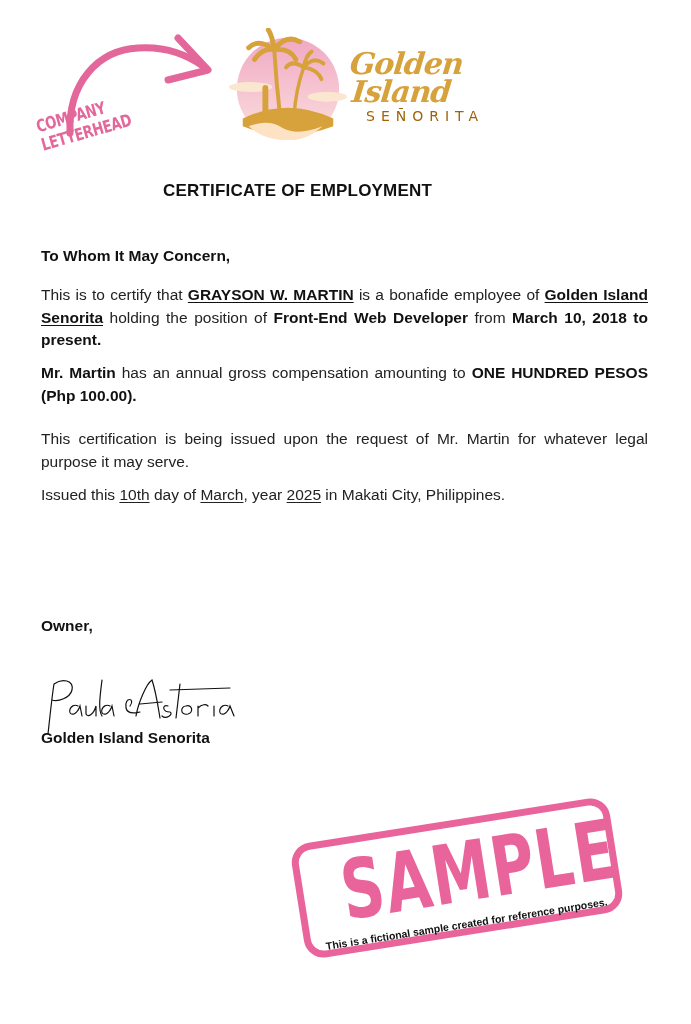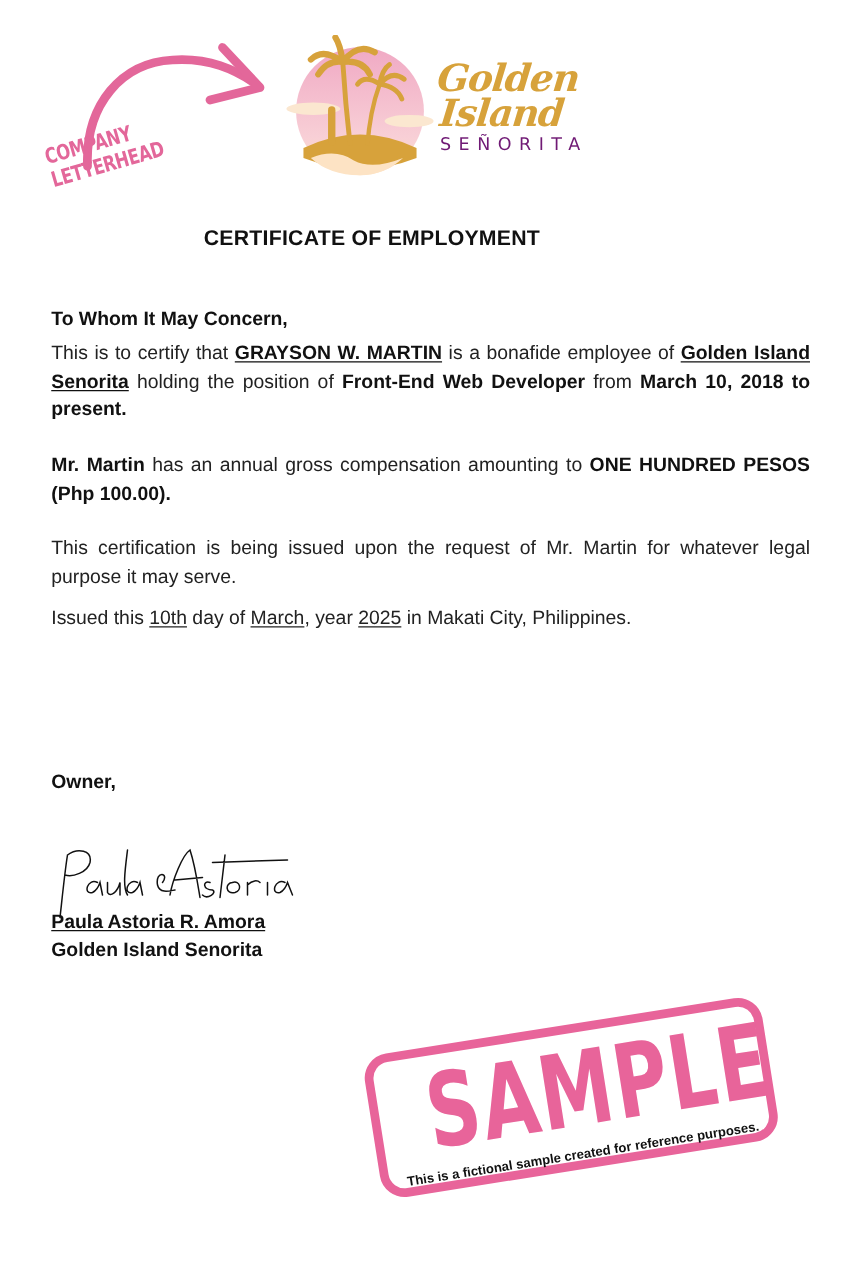--- a/index.html
+++ b/index.html
@@ -14,33 +14,33 @@
            font-size: 17px; line-height: 19px; letter-spacing: -0.5px; transform: rotate(-16deg) scaleX(0.78); }
   #annot div { white-space: nowrap; }
 
   
   #logo-emblem { left: 229px; top: 28px; width: 118px; height: 118px; }
   #logo-text { left: 350px; top: 50px; width: 130px; }
   .logo-script { font-family: "DejaVu Serif", serif; font-style: italic; font-weight: bold;
                  color: #d7a23b; font-size: 30px; line-height: 28px; letter-spacing: -1px;
                  transform: skewX(-6deg); }
   .logo-script.l2 { margin-left: 2px; }
-  .logo-sub { color: #701a75; font-size: 14px; letter-spacing: 6px; margin-top: 2px; margin-left: 2px;
+  .logo-sub { color: #a16207; font-size: 14px; letter-spacing: 6px; margin-top: 2px; margin-left: 16px;
               font-family: "DejaVu Sans", sans-serif; }
 
   
   #title { left: 0; width: 595px; top: 181px; text-align: center; font-weight: bold;
            font-size: 17px; letter-spacing: 0.2px; }
 
   
   .para { left: 41px; width: 607px; font-size: 15.5px; line-height: 22.5px; color: #222; text-align: justify; }
   .para b { color: #111; }
   .u { text-decoration: underline; text-underline-offset: 2px; }
   #greet { top: 245px; font-weight: bold; color: #111; }
-  #p1 { top: 272px; }
+  #p1 { top: 284px; }
   #p2 { top: 362px; }
   #p3 { top: 428px; }
   #p4 { top: 484px; }
 
   #signed { left: 41px; top: 617px; font-weight: bold; font-size: 15.5px; }
   #sigscript { left: 40px; top: 676px; width: 200px; height: 60px; }
   #sig-block { left: 41px; top: 727px; font-weight: bold; font-size: 15.5px; line-height: 22.5px; color: #111; }
   #sig-name { text-decoration: underline; text-underline-offset: 2px; }
 
   
@@ -99,21 +99,20 @@
 
 <div id="p3" class="abs para">This certification is being issued upon the request of Mr. Martin for whatever legal purpose it may serve.</div>
 
 <div id="p4" class="abs para"><span>Issued this </span><span class="u">10th</span><span> day of </span><span class="u">March</span><span>, year </span><span class="u">2025</span><span> in Makati City, Philippines.</span></div>
 
 <div id="signed" class="abs">Owner,</div>
 <svg id="sigscript" class="abs" viewBox="0 0 200 60">
   <path d="M8 58 C 10 40, 12 20, 14 8 C 22 2, 34 4, 32 14 C 30 22, 18 26, 12 24 M38 30 C 30 26, 26 40, 34 38 C 38 36, 40 30, 40 30 L 42 40 M46 30 L 46 38 C 48 42, 54 38, 56 30 L 56 40 M62 4 C 60 20, 58 34, 62 40 M70 30 C 62 26, 58 40, 66 38 C 70 36, 72 30, 72 30 L 74 40 M96 40 C 98 28, 106 8, 112 4 C 116 16, 118 30, 120 42 M100 28 L 122 26 M90 30 C 96 22, 84 20, 86 32 C 88 40, 98 36, 100 36 M128 30 C 122 28, 122 36, 130 36 C 134 38, 126 44, 122 40 M140 8 L 136 42 M130 14 L 190 12 M146 30 C 140 30, 140 40, 148 38 C 154 36, 152 28, 146 30 M158 30 L 158 40 M158 32 C 162 28, 166 28, 168 30 M174 30 L 174 40 M188 30 C 180 26, 176 40, 184 38 C 188 36, 190 30, 190 30 L 194 40" fill="none" stroke="#111" stroke-width="1.2" stroke-linecap="round"></path>
 </svg>
 <div id="sig-block" class="abs">
-  <div id="sig-name">Paula Astoria R. Amora</div>
   <div>Golden Island Senorita</div>
 </div>
 
 <div id="stamp" class="abs">
   <div id="stamp-box"></div>
   <div id="stamp-word">SAMPLE</div>
 </div>
 <div id="stamp-note" class="abs">This is a fictional sample created for reference purposes.</div>
 
 </body></html>

